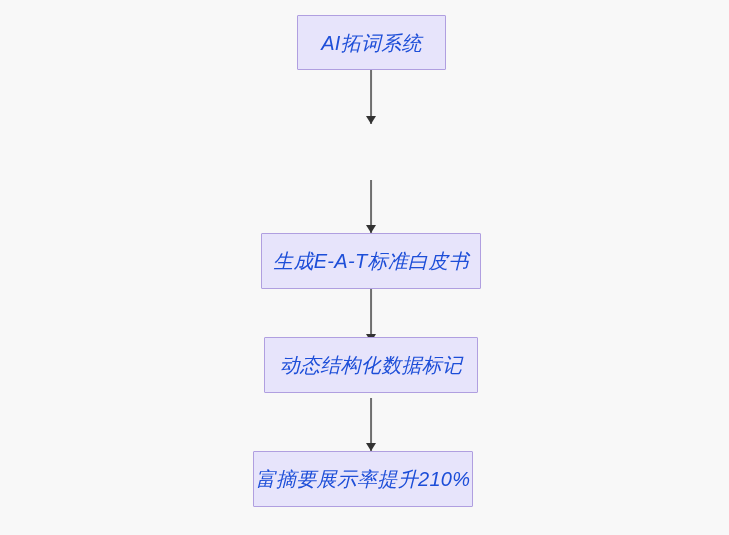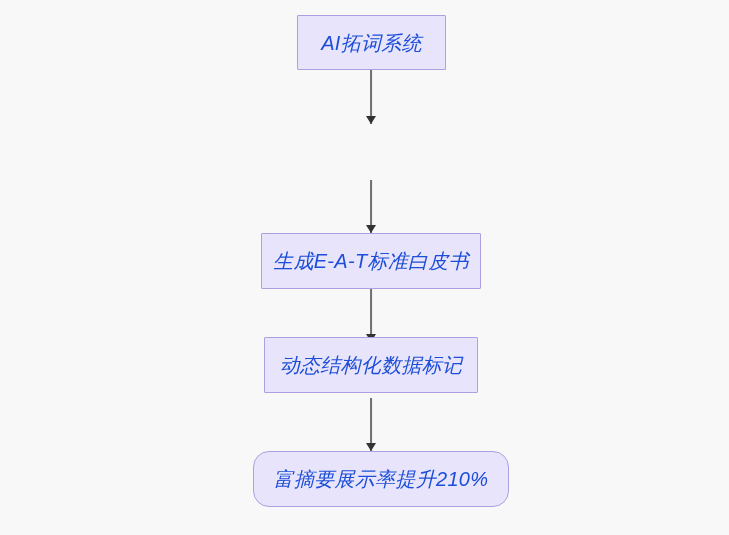--- a/index.html
+++ b/index.html
@@ -89,17 +89,17 @@
 
 
   <div class="node" style="left: 261px; top: 233px; width: 220px; height: 56px; justify-content: center;">
     <span class="node-label">生成E-A-T标准白皮书</span>
   </div>
 
   <div class="node" style="left: 264px; top: 337px; width: 214px; height: 56px;">
     <span class="node-label">动态结构化数据标记</span>
   </div>
 
-  <div class="node" style="left: 253px; top: 451px; width: 256px; height: 56px; border-radius: 16px;">
+  <div class="node" style="left: 253px; top: 451px; width: 220px; height: 56px;">
     <span class="node-label">富摘要展示率提升210%</span>
   </div>
 
 </div>
 
 </body></html>

